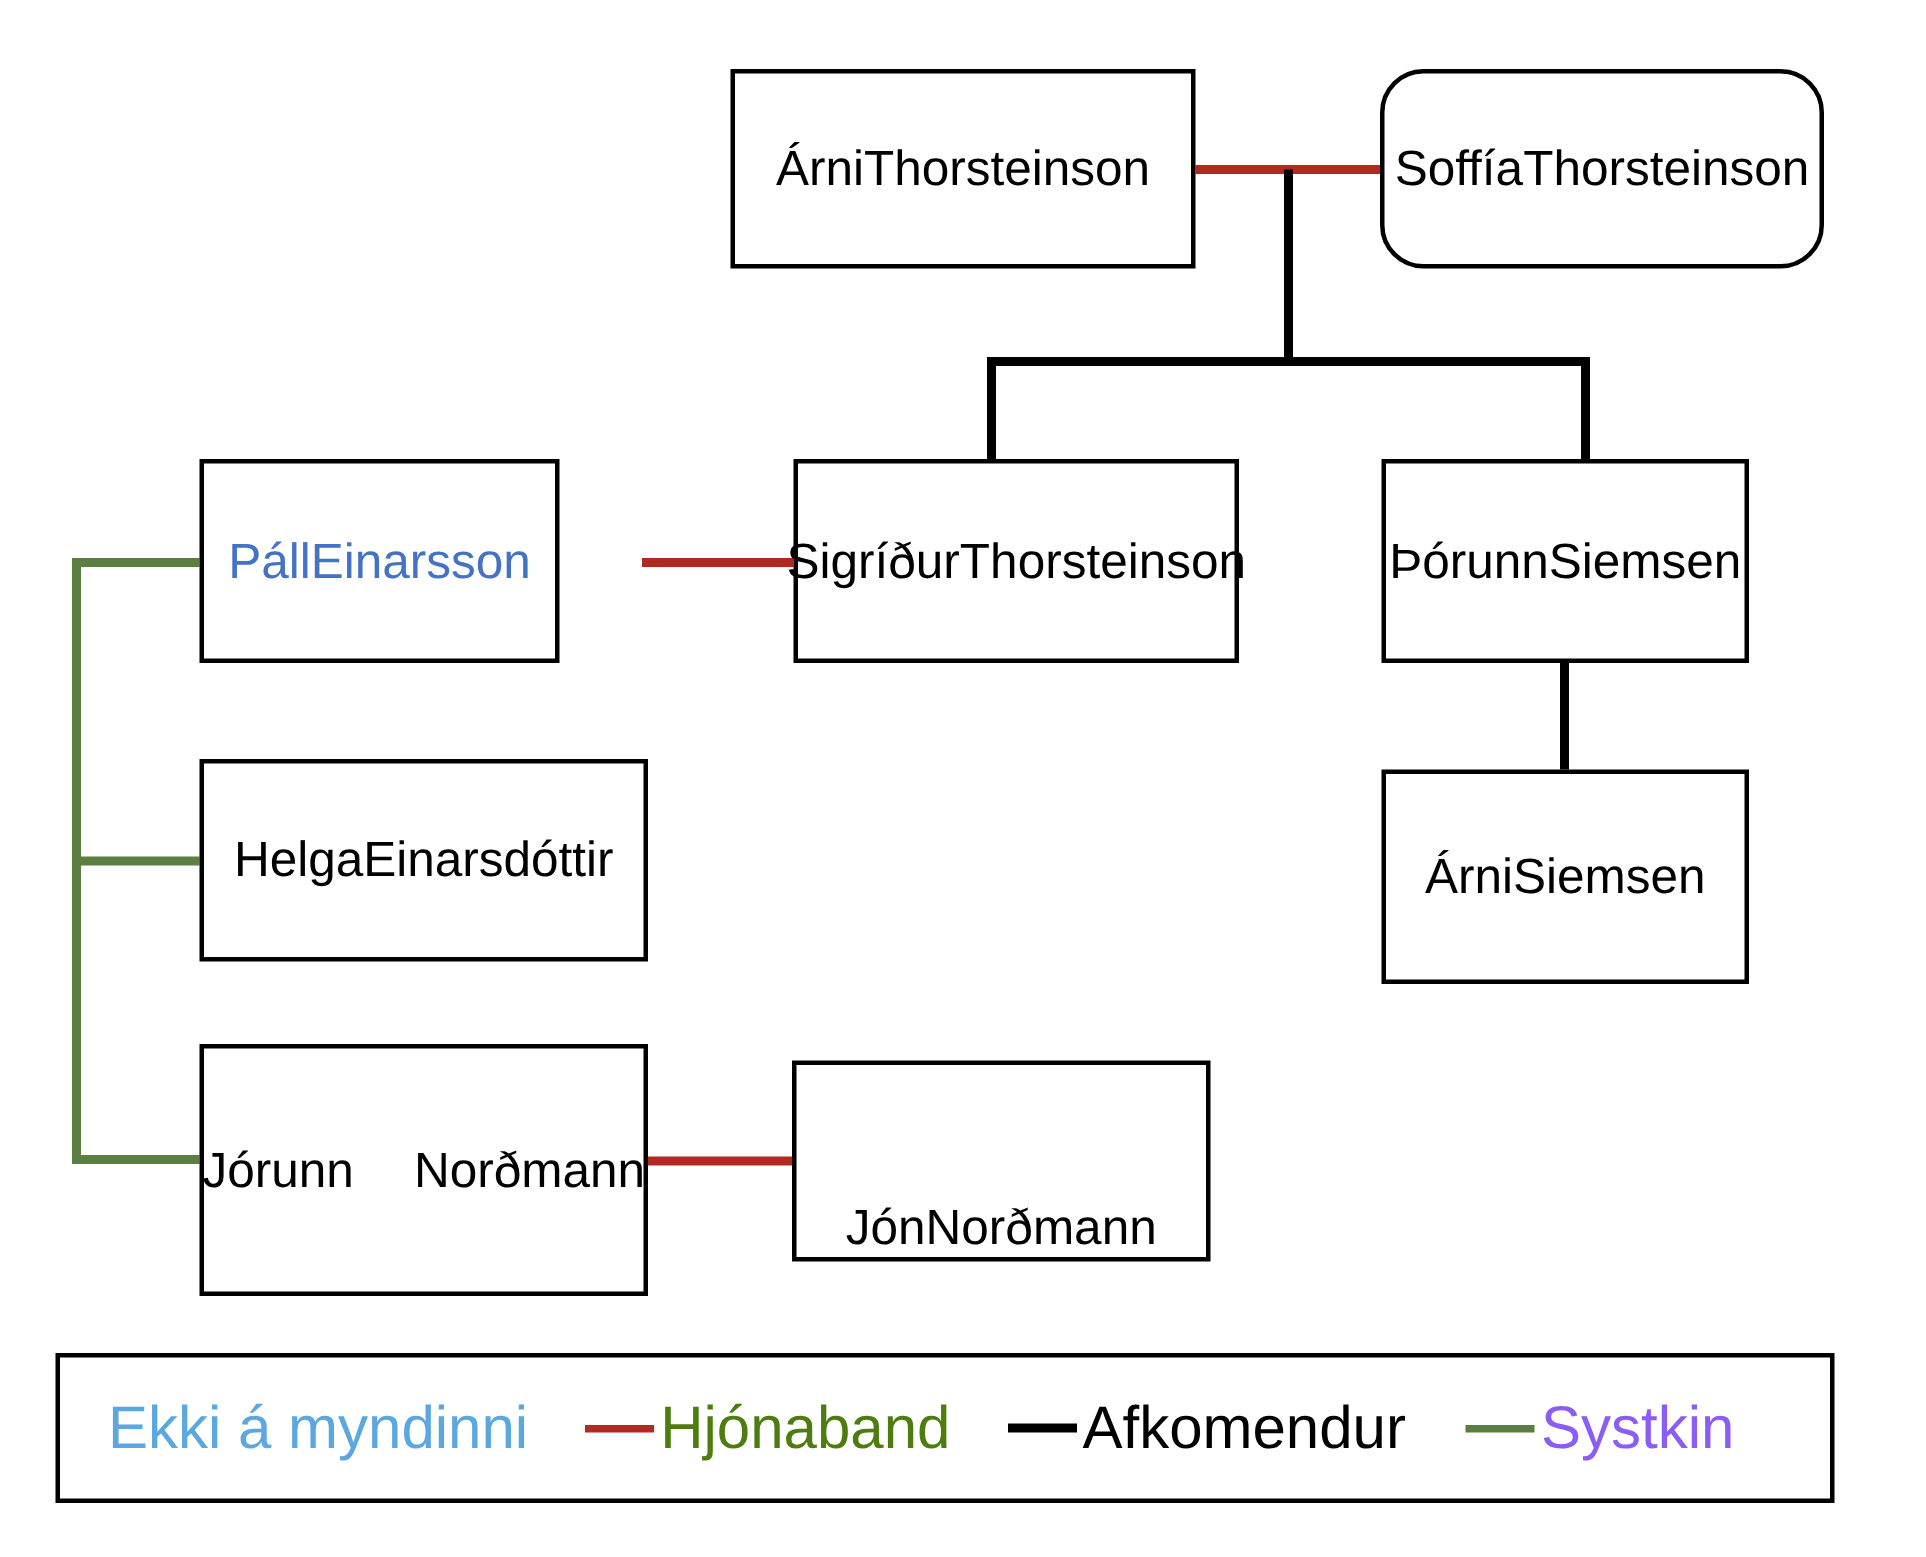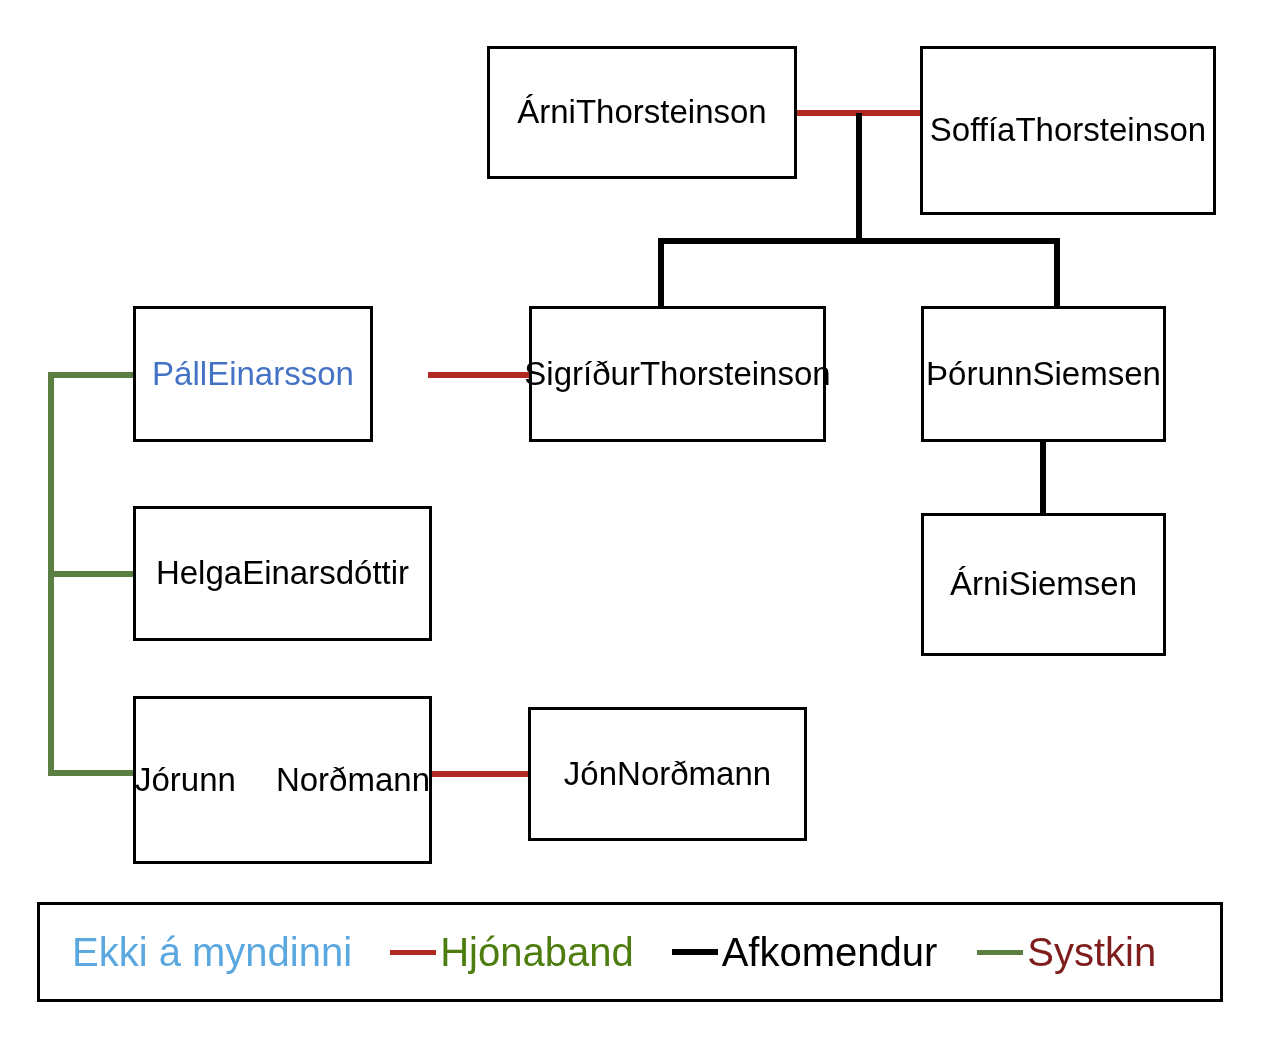--- a/index.html
+++ b/index.html
@@ -92,21 +92,21 @@
   <div class="line sibling" style="left:48px; top:372px; width:6px; height:404px;"></div>
   <div class="line sibling" style="left:48px; top:372px; width:88px; height:6px;"></div>
   <div class="line sibling" style="left:48px; top:571px; width:88px; height:6px;"></div>
   <div class="line sibling" style="left:48px; top:770px; width:88px; height:6px;"></div>
 
   <div class="node" style="left:487px; top:46px; width:310px; height:133px;">
     <span class="ln">Árni</span>
     <span class="ln">Thorsteinson</span>
   </div>
 
-  <div class="node" style="left:920px; top:46px; width:296px; height:169px;">
+  <div class="node" style="left:920px; top:46px; width:296px; height:133px;border-radius:29px;">
     <span class="ln">Soffía</span>
     <span class="ln">Thorsteinson</span>
   </div>
 
   <div class="node not-pictured" style="left:133px; top:306px; width:240px; height:136px;">
     <span class="ln">Páll</span>
     <span class="ln">Einarsson</span>
   </div>
 
   <div class="node" style="left:529px; top:306px; width:297px; height:136px;">
@@ -127,21 +127,21 @@
   <div class="node" style="left:133px; top:506px; width:299px; height:135px;">
     <span class="ln">Helga</span>
     <span class="ln">Einarsdóttir</span>
   </div>
 
   <div class="node" style="left:133px; top:696px; width:299px; height:168px;gap:40px;">
     <span class="ln">Jórunn</span>
     <span class="ln">Norðmann</span>
   </div>
 
-  <div class="node" style="left:528px; top:707px; width:279px; height:134px;">
+  <div class="node" style="left:528px; top:707px; width:279px; height:134px;align-items:flex-end;">
     <span class="ln">Jón</span>
     <span class="ln">Norðmann</span>
   </div>
 
   <div id="legend" style="left:37px; top:902px; width:1186px; height:100px;">
 
     <div class="legend-item" style="margin-left:32px;">
       <span class="legend-swatch none" style="background:#5BA7E0;"></span>
       <span style="color:#5BA7E0;">Ekki á myndinni</span>
     </div>
@@ -151,18 +151,18 @@
       <span style="color:#4d7c0f;">Hjónaband</span>
     </div>
 
     <div class="legend-item" style="margin-left:38px;">
       <span class="legend-swatch" style="background:#000000; height:6px;"></span>
       <span style="color:#000000;">Afkomendur</span>
     </div>
 
     <div class="legend-item" style="margin-left:40px;">
       <span class="legend-swatch" style="background:#5B7F43;"></span>
-      <span style="color:#7f1d1d;text-align:right;">Systkin</span>
+      <span style="color:#8b5cf6;text-align:right;">Systkin</span>
     </div>
 
   </div>
 
 </div>
 
 </body></html>

